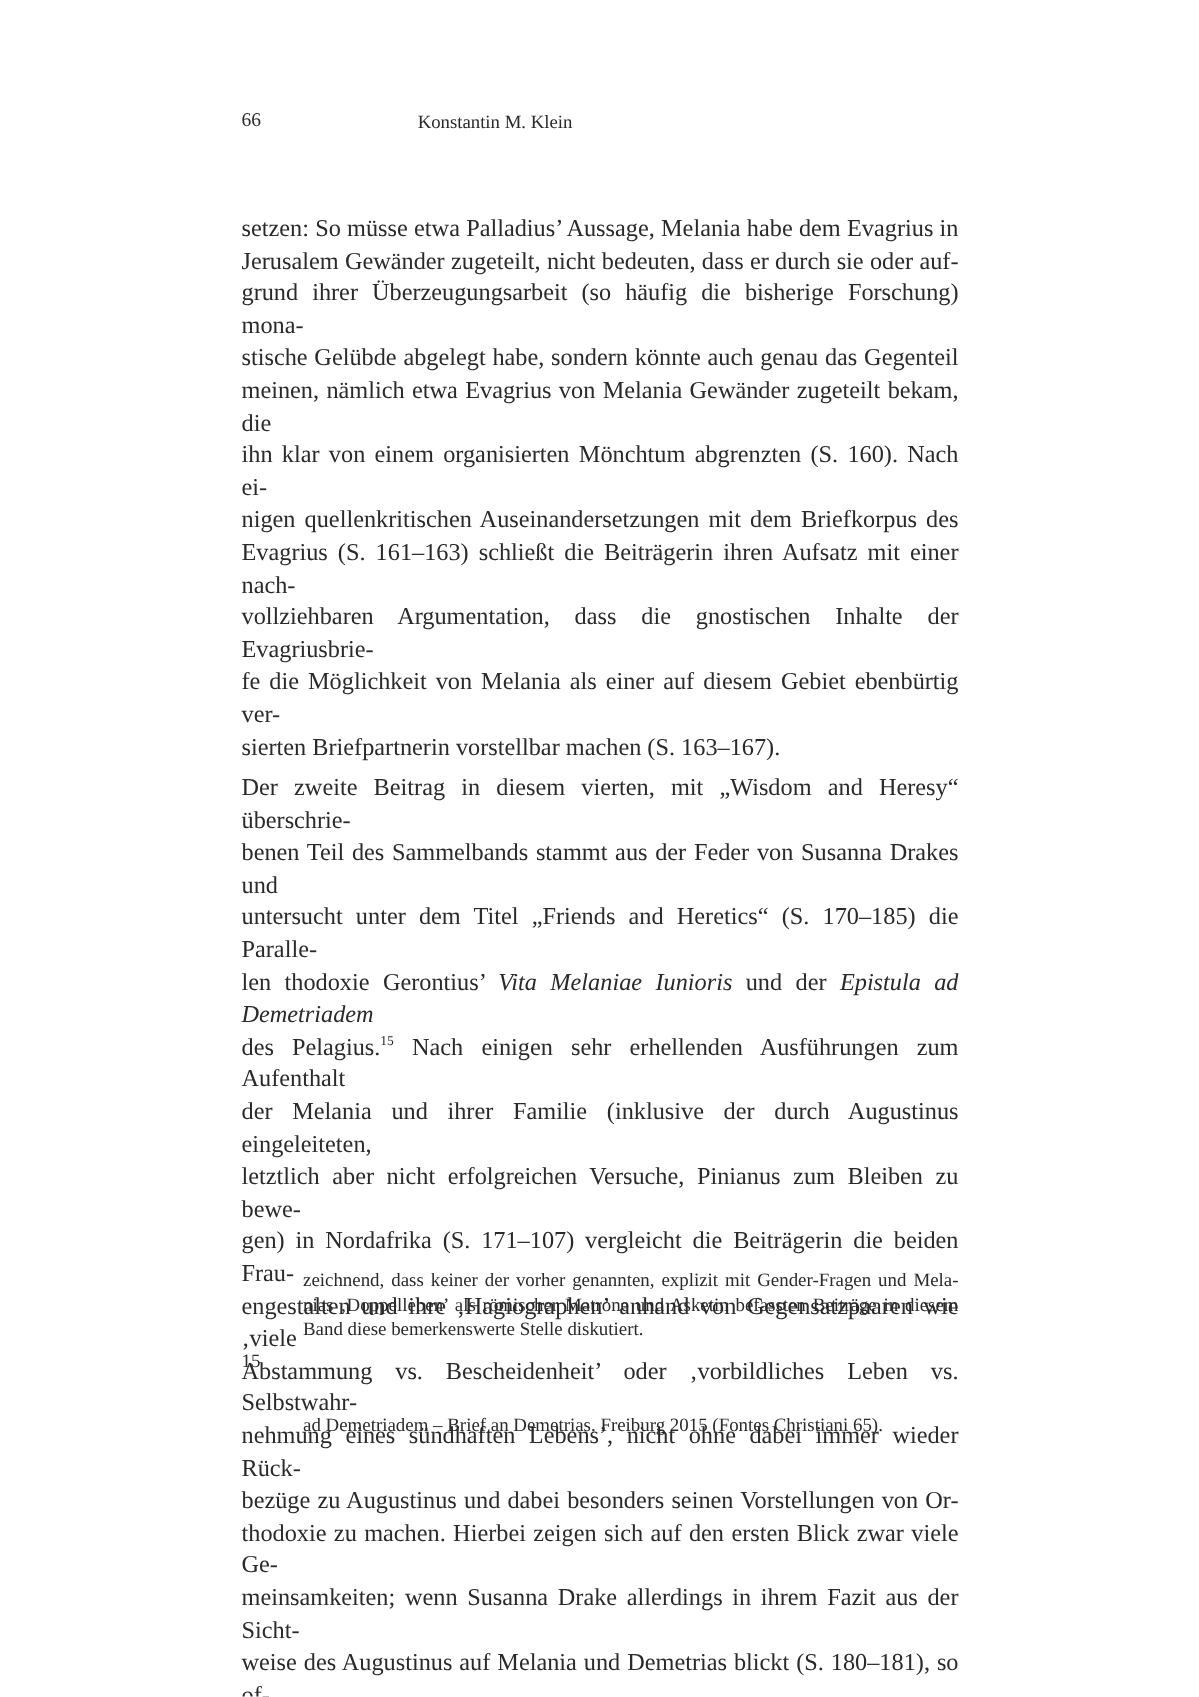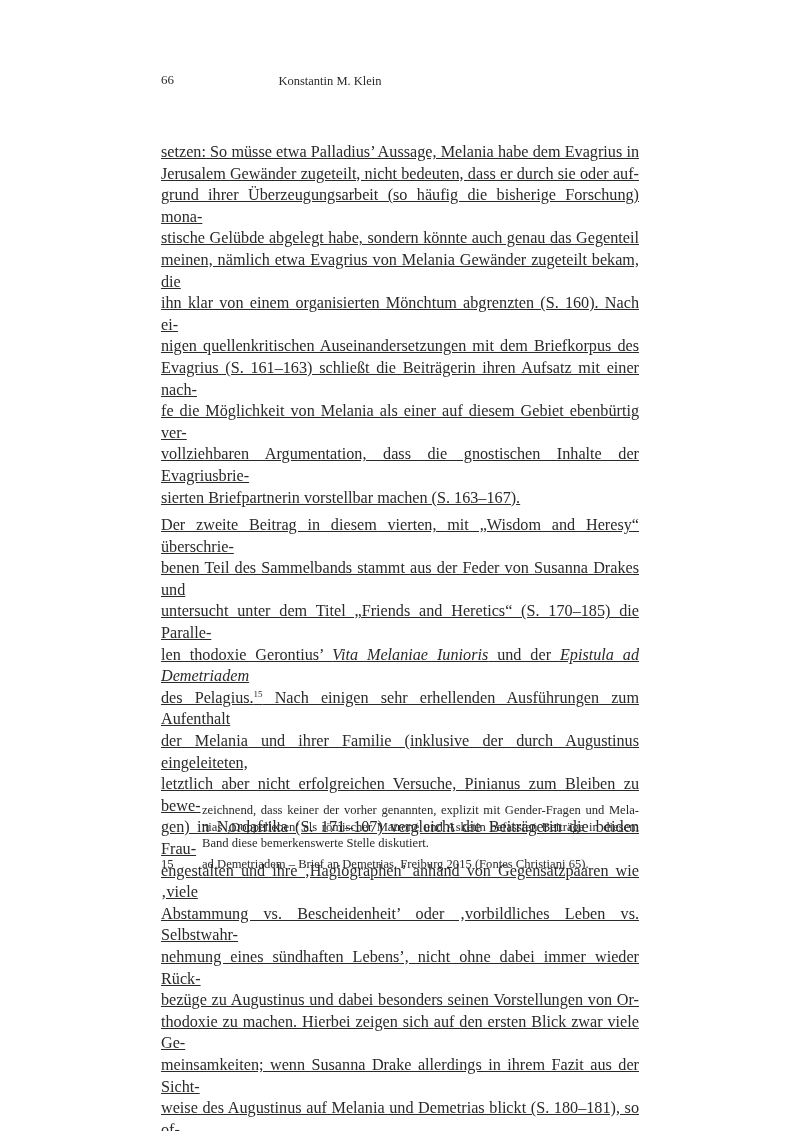--- a/index.html
+++ b/index.html
@@ -34,21 +34,20 @@
       left: 161px;
       top: 142px;
       width: 478px;
       font-size: 16.2px;
       line-height: 21.6px;
       text-align: justify;
       hyphens: manual;
     }
     .body-text p {
       margin: 0;
-      text-decoration: underline;
     }
     .body-text p + p {
       margin-top: 6px;
     }
     .body-text i { font-style: italic; }
     sup.fnref {
       font-size: 9px;
       line-height: 0;
       vertical-align: super;
     }
@@ -65,20 +64,21 @@
       text-align: justify;
     }
     .fn + .fn { margin-top: 4px; }
     .fn-num {
       width: 41px;
       flex: 0 0 41px;
     }
     .fn-text {
       flex: 1 1 auto;
       text-align: justify;
+      margin-top: 43px;
     }
     .line {
       display: block;
       text-align: justify;
       text-align-last: justify;
     }
     .line.last {
       text-align-last: left;
     }
   </style>
@@ -91,22 +91,22 @@
 <div class="body-text">
   <p>
     <span class="line">setzen: So müsse etwa Palladius’ Aussage, Melania habe dem Evagrius in</span>
     <span class="line">Jerusalem Gewänder zugeteilt, nicht bedeuten, dass er durch sie oder auf-</span>
     <span class="line">grund ihrer Überzeugungsarbeit (so häufig die bisherige Forschung) mona-</span>
     <span class="line">stische Gelübde abgelegt habe, sondern könnte auch genau das Gegenteil</span>
     <span class="line">meinen, nämlich etwa Evagrius von Melania Gewänder zugeteilt bekam, die</span>
     <span class="line">ihn klar von einem organisierten Mönchtum abgrenzten (S. 160). Nach ei-</span>
     <span class="line">nigen quellenkritischen Auseinandersetzungen mit dem Briefkorpus des</span>
     <span class="line">Evagrius (S. 161–163) schließt die Beiträgerin ihren Aufsatz mit einer nach-</span>
+    <span class="line">vollziehbaren Argumentation, dass die gnostischen Inhalte der Evagriusbrie-</span>
     <span class="line">fe die Möglichkeit von Melania als einer auf diesem Gebiet ebenbürtig ver-</span>
-    <span class="line">vollziehbaren Argumentation, dass die gnostischen Inhalte der Evagriusbrie-</span>
     <span class="line last">sierten Briefpartnerin vorstellbar machen (S. 163–167).</span>
   </p>
   <p>
     <span class="line">Der zweite Beitrag in diesem vierten, mit „Wisdom and Heresy“ überschrie-</span>
     <span class="line">benen Teil des Sammelbands stammt aus der Feder von Susanna Drakes und</span>
     <span class="line">untersucht unter dem Titel „Friends and Heretics“ (S. 170–185) die Paralle-</span>
     <span class="line"><span>len thodoxie Gerontius’ </span><i>Vita Melaniae Iunioris</i><span> und der </span><i>Epistula ad Demetriadem</i></span>
     <span class="line"><span>des Pelagius.</span><sup class="fnref">15</sup><span> Nach einigen sehr erhellenden Ausführungen zum Aufenthalt</span></span>
     <span class="line">der Melania und ihrer Familie (inklusive der durch Augustinus eingeleiteten,</span>
     <span class="line">letztlich aber nicht erfolgreichen Versuche, Pinianus zum Bleiben zu bewe-</span>

